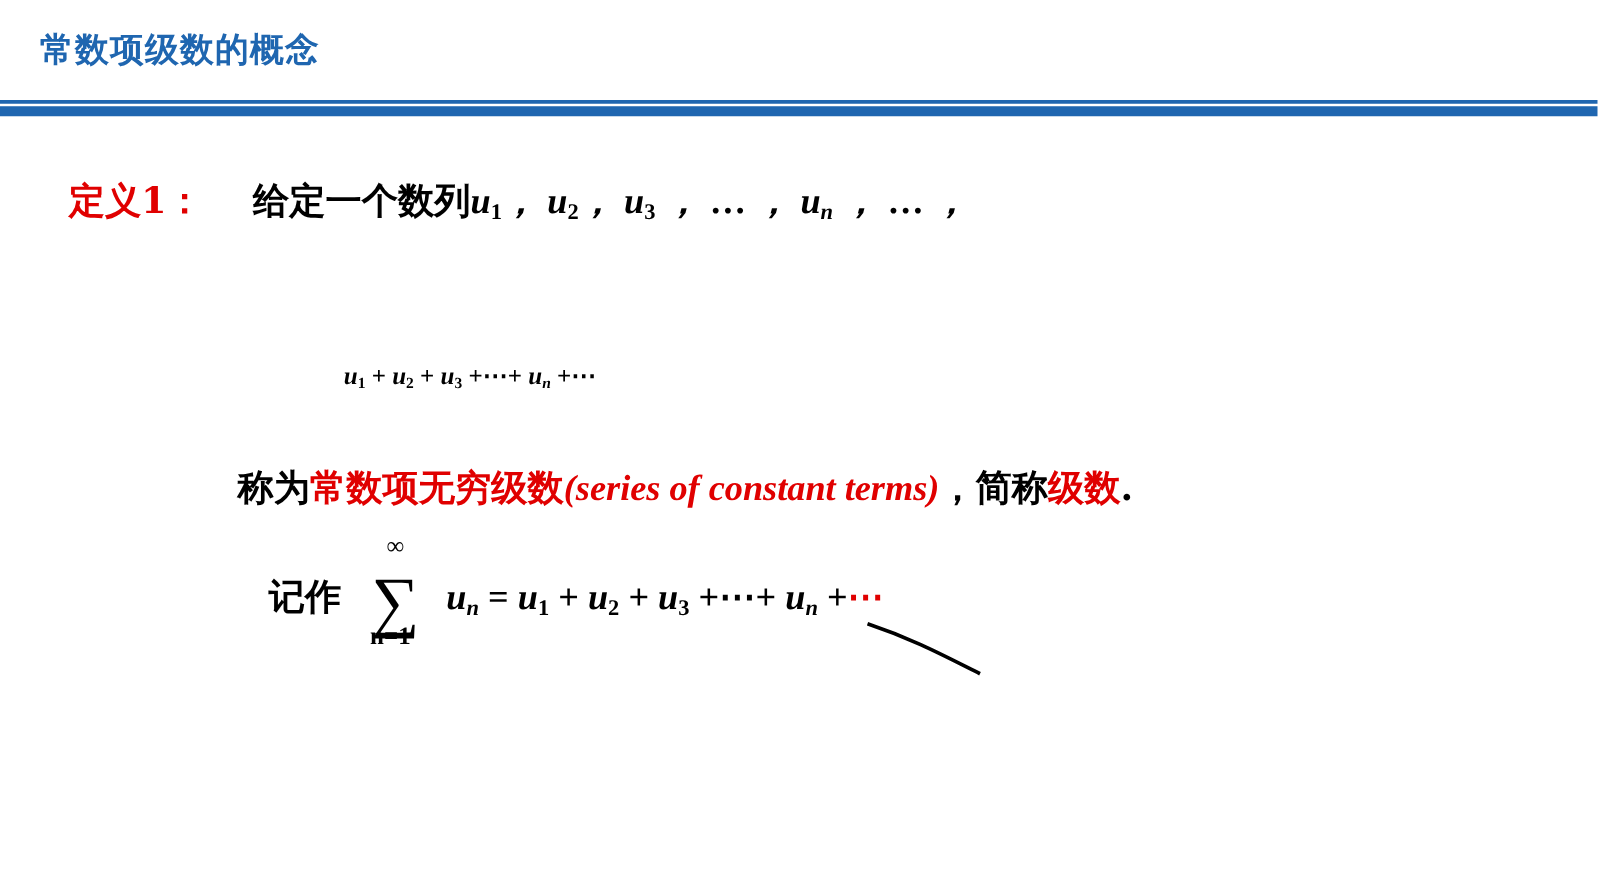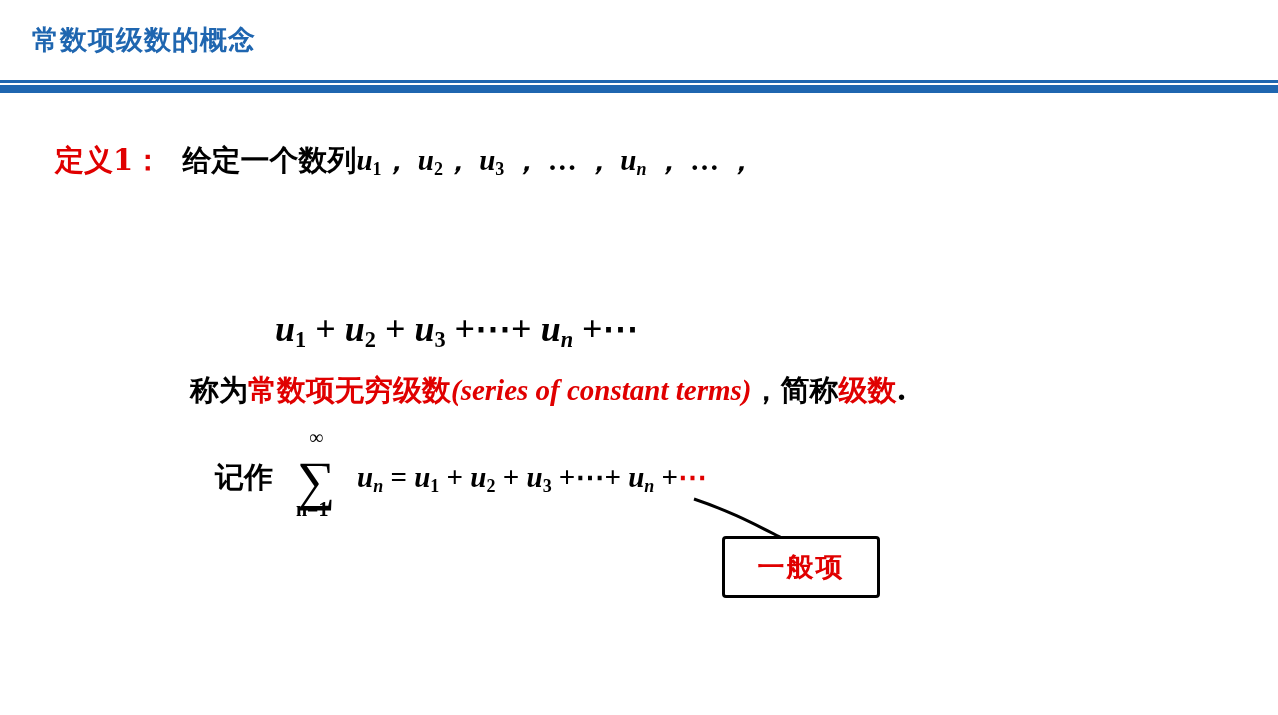--- a/index.html
+++ b/index.html
@@ -91,27 +91,27 @@
   sub.idxi {
     font-size: 0.62em;
     vertical-align: -0.28em;
     font-style: italic;
     font-weight: bold;
   }
 
   
   #def-line    { left: 55px;  top: 48px; }
   #def-label   { }
-  #def-seq     { margin-left: 13px; }
+  #def-seq     { margin-left: 33px; }
 
   
   #expr-line   { left: 190px; top: 125px; }
 
   
-  #sum-line    { left: 275px; top: 195px; font-size: 36px; margin-top: 20px; }
+  #sum-line    { left: 275px; top: 195px; font-size: 20px; }
 
   
   #name-line   { left: 190px; top: 278px; }
 
   
   #note-line   { left: 215px; top: 365px; }
 
   .sigma-wrap {
     display: inline-block;
     position: relative;
@@ -205,17 +205,14 @@
       <span class="sigma-top">∞</span>
       <span class="sigma-glyph">∑</span>
       <span class="sigma-bot">n=1</span>
     </span><span class="math">u<sub class="idxi">n</sub> <span class="mathup">=</span> u<sub class="idx">1</sub> <span class="mathup">+</span> u<sub class="idx">2</sub> <span class="mathup">+</span> u<sub class="idx">3</sub> <span class="mathup">+</span><span class="mathup">⋯</span><span class="mathup">+</span> u<sub class="idxi">n</sub> <span class="mathup">+</span><span class="mathup red">⋯</span></span>
   </div>
 
   <svg class="callout-tail" viewBox="0 0 110 70">
     <path d="M10 8 C 46 20, 72 34, 100 48" stroke="#000000" stroke-width="3" fill="none"></path>
   </svg>
 
-  <div class="callout-box">
-    <span class="callout-text">一般项</span>
-  </div>
 
 </div>
 
 </body></html>

